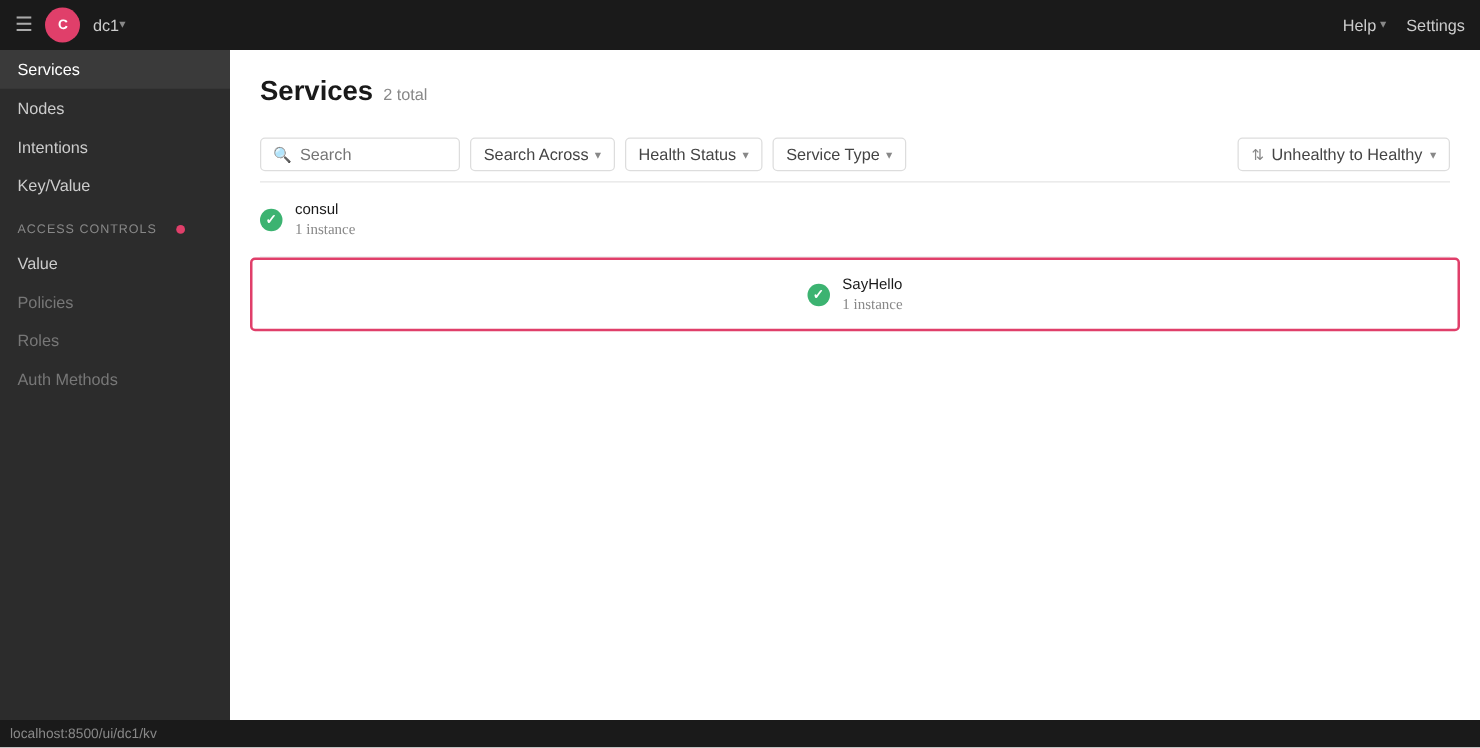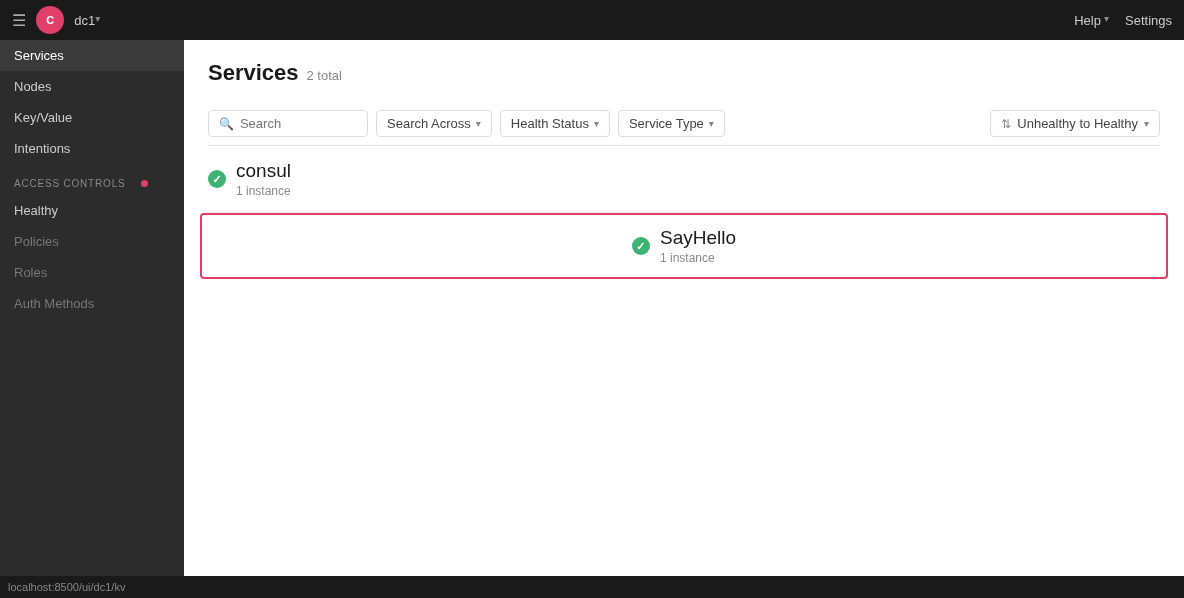--- a/index.html
+++ b/index.html
@@ -159,28 +159,29 @@
       flex-shrink: 0;
     }
     .status-check::after {
       content: '✓';
       color: #fff;
       font-size: 11px;
       font-weight: bold;
     }
     .service-info {}
     .service-name {
-      font-size: 19px;
+      font-size: 12px;
       font-weight: 500;
       color: #1a1a1a;
     }
     .service-meta {
       font-size: 12px;
       color: #888;
       margin-top: 2px;
+      font-family: Liberation Serif, serif;
     }
 
     
     .statusbar {
       background: #1a1a1a;
       height: 22px;
       display: flex; align-items: center;
       padding: 0 8px;
       flex-shrink: 0;
     }
@@ -207,28 +208,28 @@
       <span>Settings</span>
     </div>
   </div>
 </nav>
 
 <div class="layout">
 
   <aside class="sidebar">
     <a class="sidebar-item active">Services</a>
     <a class="sidebar-item">Nodes</a>
+    <a class="sidebar-item">Intentions</a>
     <a class="sidebar-item">Key/Value</a>
-    <a class="sidebar-item">Intentions</a>
 
     <div class="sidebar-section-label">
       <span>ACCESS CONTROLS</span>
       <span class="access-controls-dot"></span>
     </div>
-    <a class="sidebar-item">Healthy</a>
+    <a class="sidebar-item">Value</a>
     <a class="sidebar-item muted">Policies</a>
     <a class="sidebar-item muted">Roles</a>
     <a class="sidebar-item muted">Auth Methods</a>
   </aside>
 
   <main class="main">
     <div class="page-header">
       <h1 class="page-title">Services</h1>
       <span class="page-count">2 total</span>
     </div>

